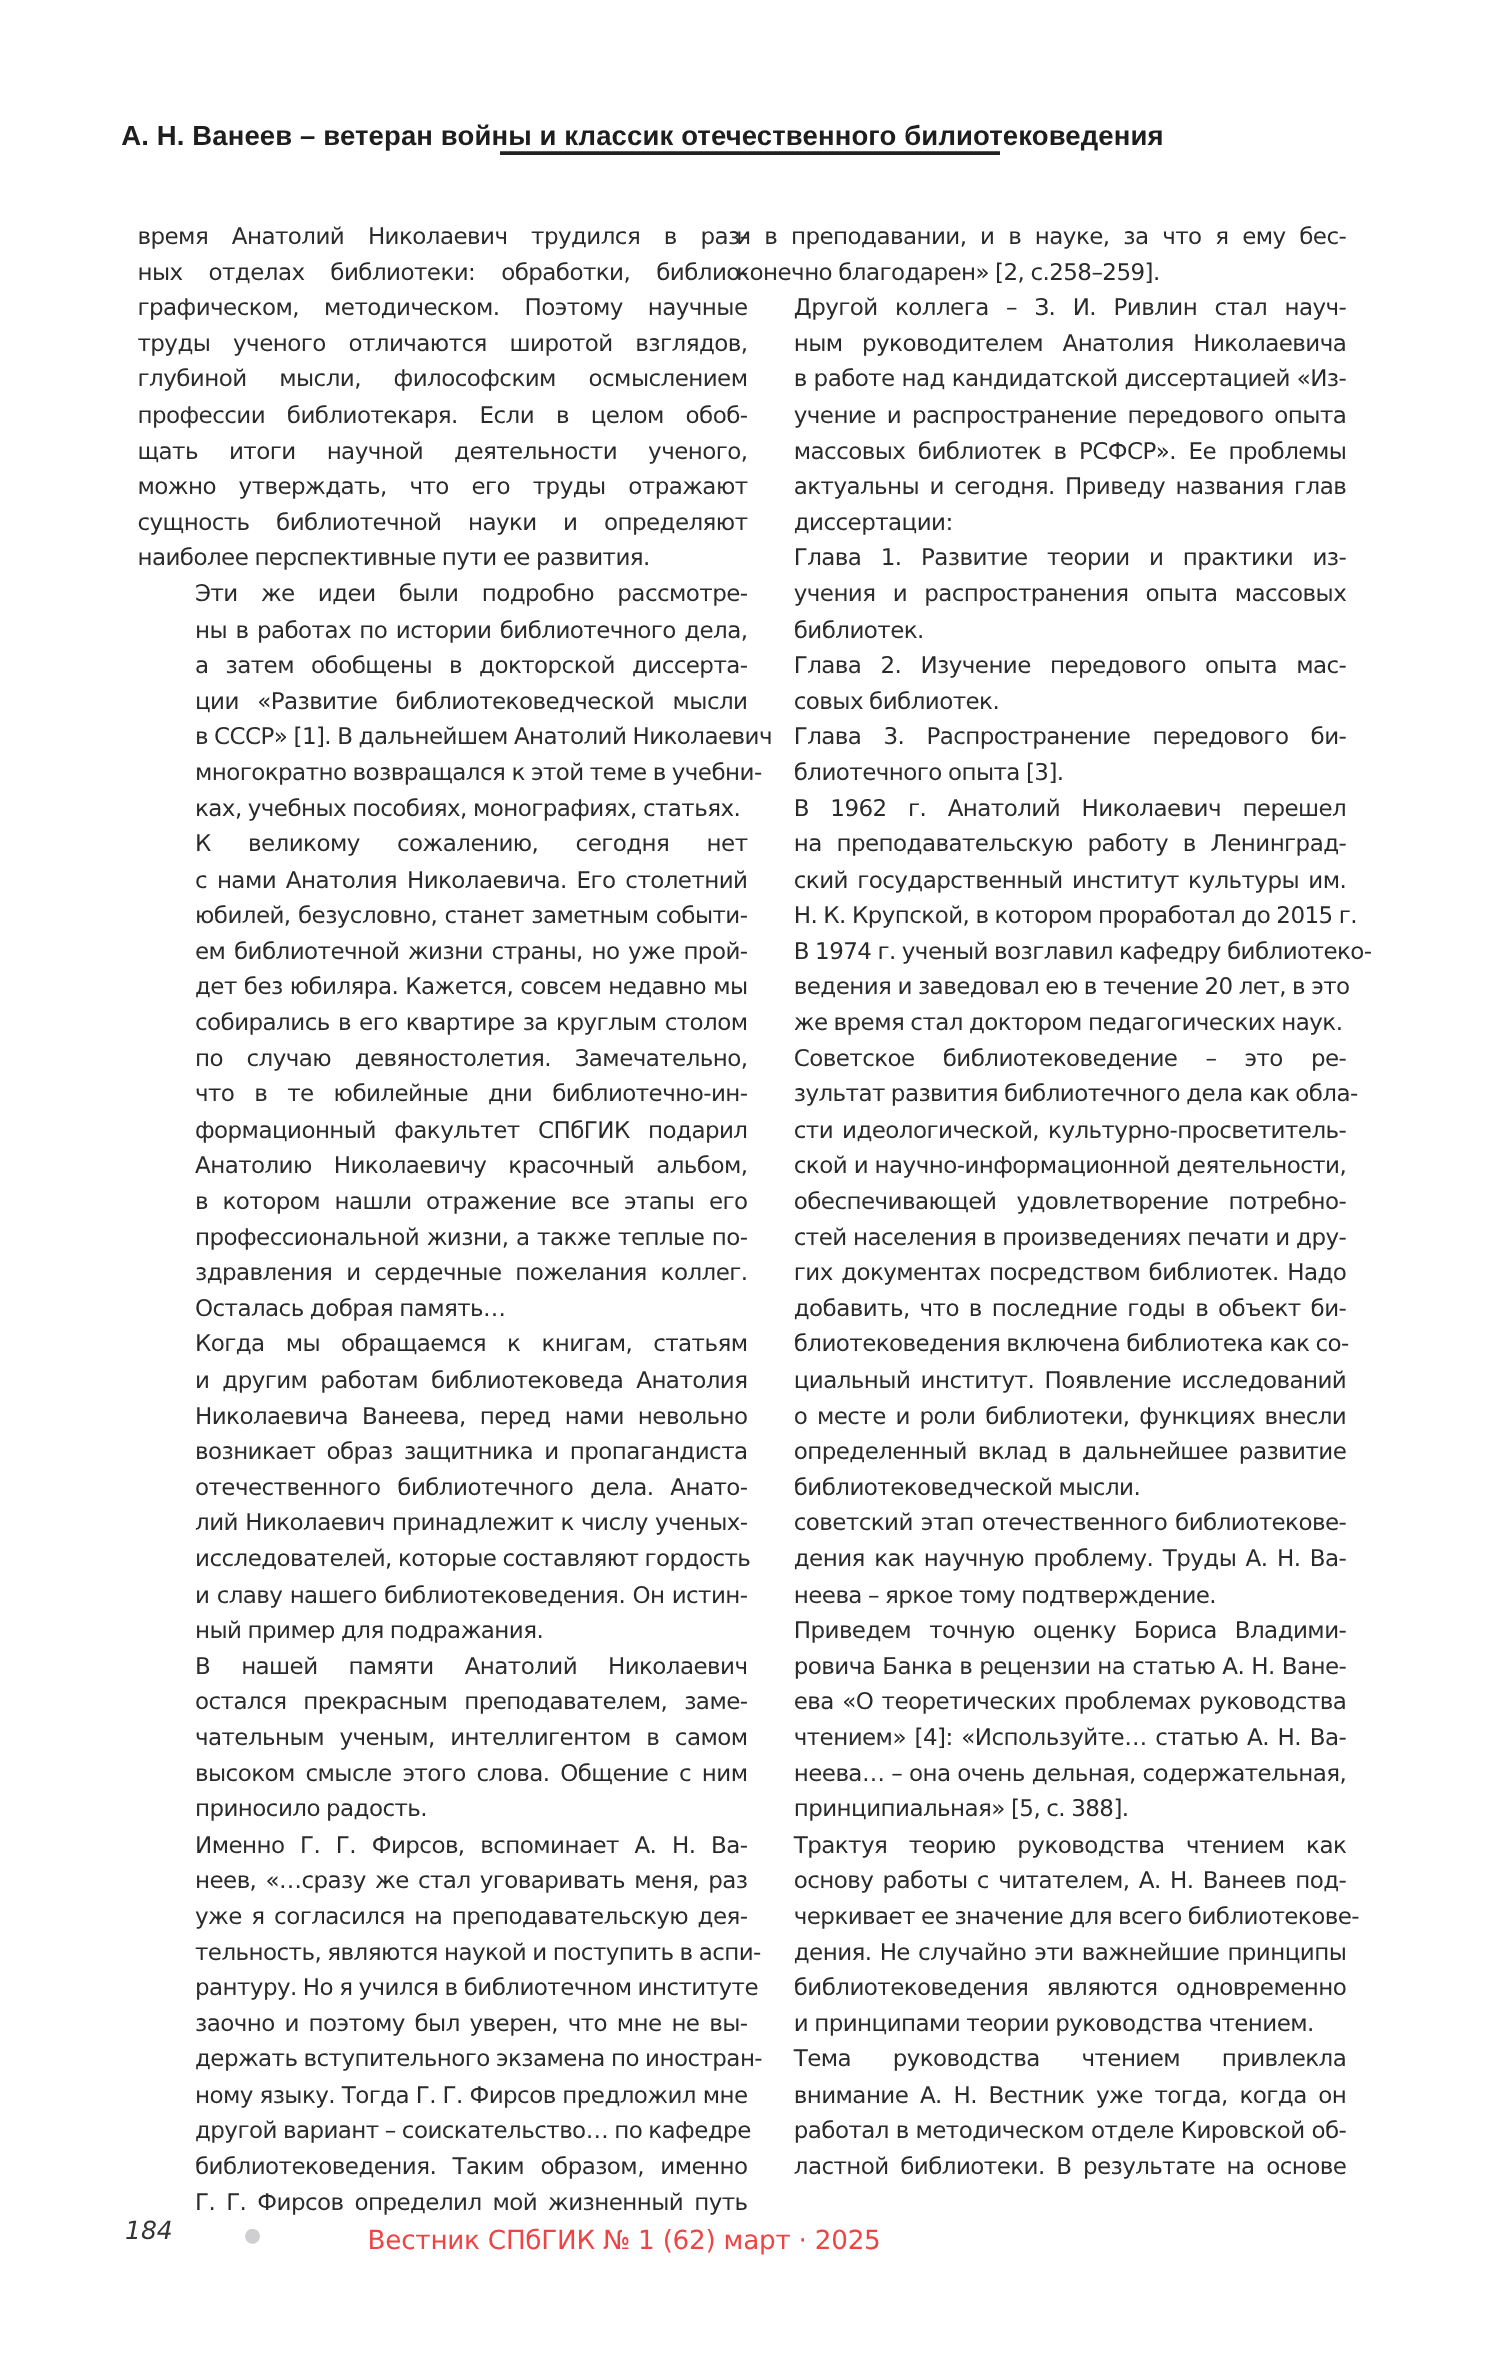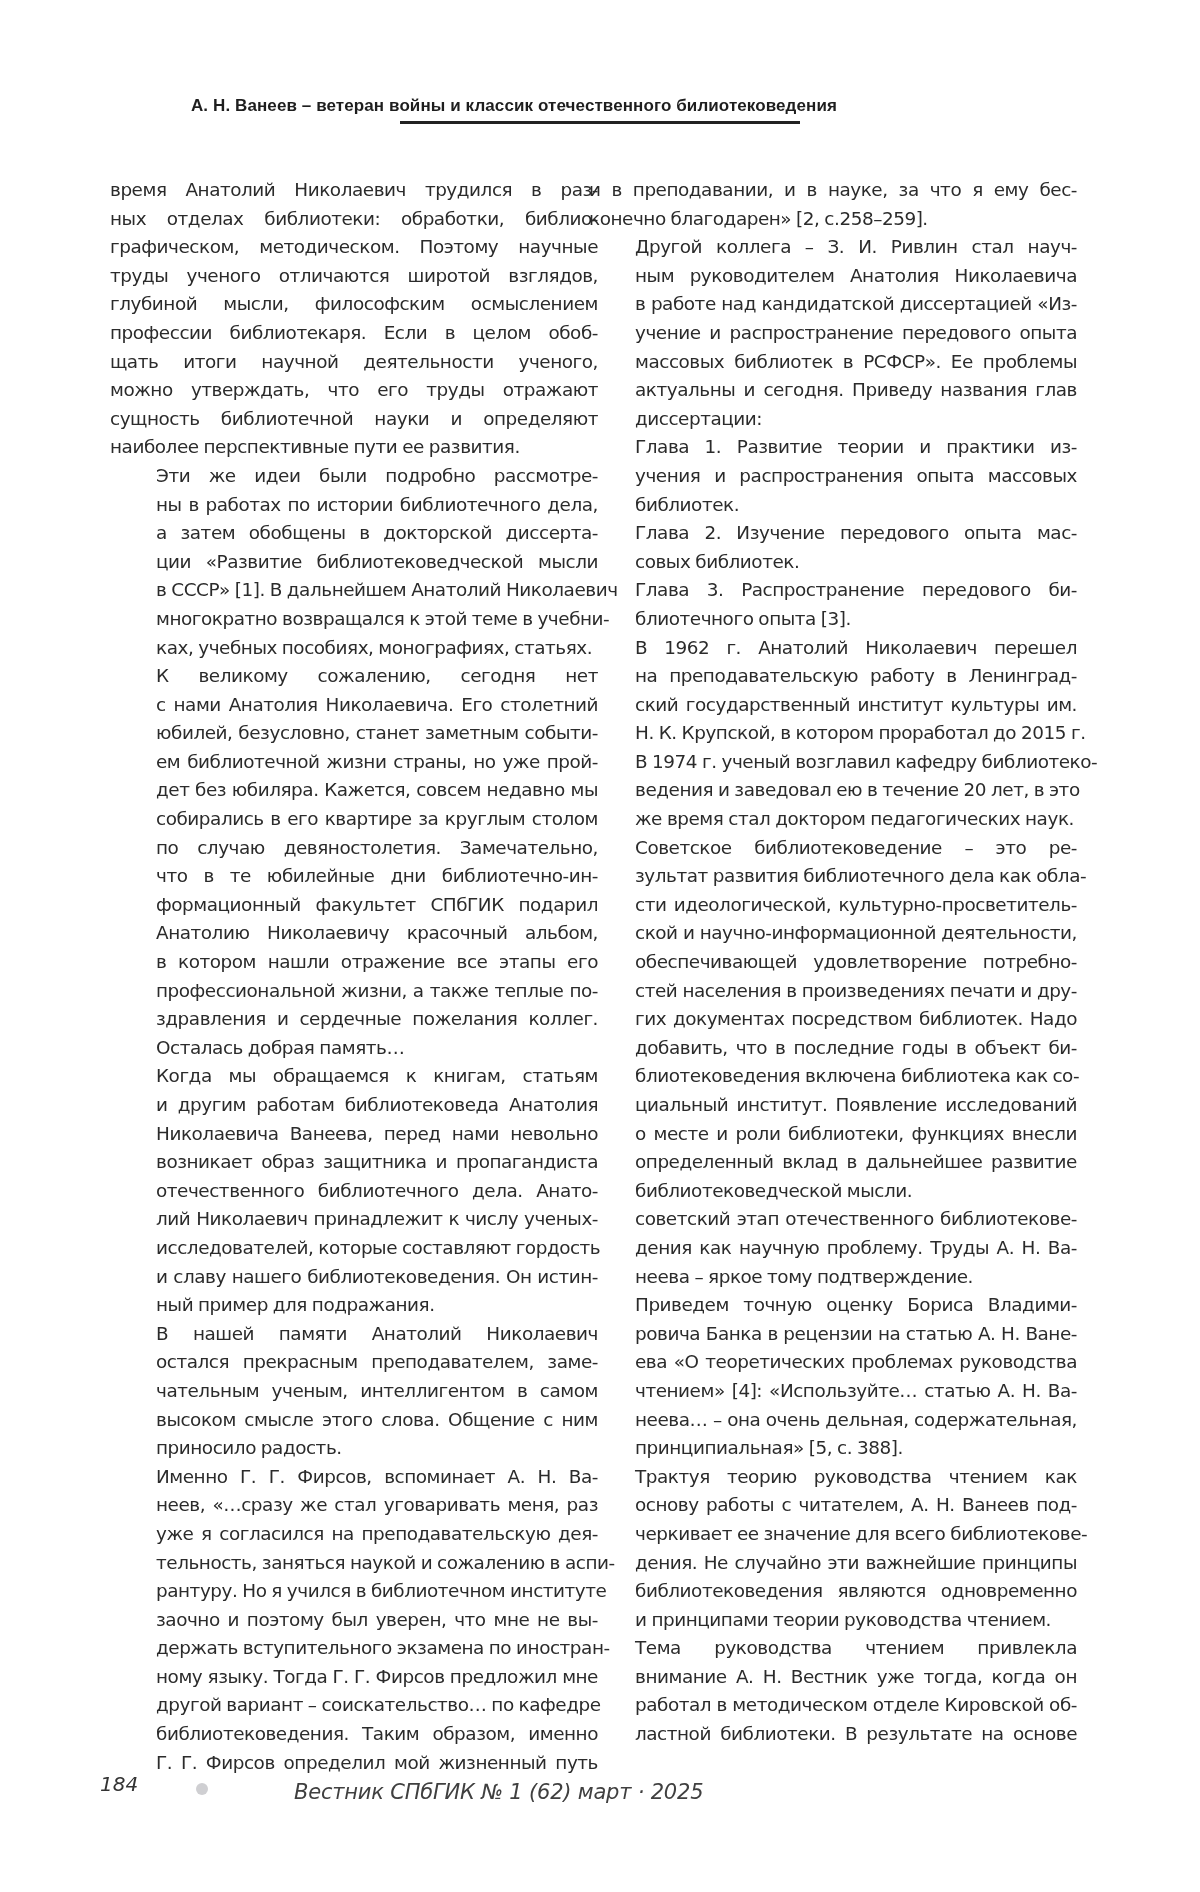--- a/index.html
+++ b/index.html
@@ -1,32 +1,32 @@
 <!DOCTYPE html>
 <html><head>
 <meta charset="utf-8">
 <style>
   html, body { margin: 0; padding: 0; background: #ffffff; }
   body { width: 1200px; height: 1892px; position: relative; overflow: hidden;
          font-family: "DejaVu Sans", sans-serif; color: #2b2b2b; }
   .running-head { position: absolute; left: 0; top: 96px; width: 1028px; text-align: center;
-                  font-family: "Liberation Sans", sans-serif; font-weight: bold; font-size: 17px;
+                  font-family: "Liberation Sans", sans-serif; font-weight: bold; font-size: 22px;
                   color: #1e1e1e; letter-spacing: 0.1px; }
   .head-rule { position: absolute; left: 400px; top: 121px; width: 400px; height: 3px; background: #222; }
   .column { position: absolute; top: 176px; width: 488px; }
   .col-left { left: 110px; }
   .col-right { left: 589px; }
   .para { margin: 0; font-size: 18.4px; line-height: 28.6px; text-align: justify;
           text-align-last: left; hyphens: manual; letter-spacing: -0.45px; word-spacing: -0.5px; }
   .para.indent { text-indent: 46px; }
   .line { display: block; text-align: justify; text-align-last: justify; white-space: nowrap; }
   .line.last { text-align-last: left; }
   .footer-page { position: absolute; left: 100px; top: 1772px; font-size: 20px; font-style: italic; color: #333; }
   .footer-dot { position: absolute; left: 196px; top: 1783px; width: 12px; height: 12px; border-radius: 50%; background: #cfcfd2; }
-  .footer-journal { position: absolute; left: 294px; top: 1780px; font-size: 21px; font-style: italic; color: #404040; letter-spacing: -0.2px; }
+  .footer-journal { position: absolute; left: 294px; top: 1780px; font-size: 21px; color: #ef4444; letter-spacing: -0.2px; }
 </style>
 </head>
 <body>
 
 <div>
   <div class="running-head">А. Н. Ванеев – ветеран войны и классик отечественного билиотековедения</div>
   <div class="head-rule"></div>
 
   <div class="column col-left">
       <p class="para">
@@ -81,21 +81,21 @@
         <span class="line" style="text-indent: 46px;">В нашей памяти Анатолий Николаевич</span>
         <span class="line">остался прекрасным преподавателем, заме-</span>
         <span class="line">чательным ученым, интеллигентом в самом</span>
         <span class="line">высоком смысле этого слова. Общение с ним</span>
         <span class="line last">приносило радость.</span>
       </p>
       <p class="para indent">
         <span class="line" style="text-indent: 46px;">Именно Г. Г. Фирсов, вспоминает А. Н. Ва-</span>
         <span class="line">неев, «…сразу же стал уговаривать меня, раз</span>
         <span class="line">уже я согласился на преподавательскую дея-</span>
-        <span class="line">тельность, заняться наукой и сожалению в аспи-</span>
+        <span class="line">тельность, являются наукой и поступить в аспи-</span>
         <span class="line">рантуру. Но я учился в библиотечном институте</span>
         <span class="line">заочно и поэтому был уверен, что мне не вы-</span>
         <span class="line">держать вступительного экзамена по иностран-</span>
         <span class="line">ному языку. Тогда Г. Г. Фирсов предложил мне</span>
         <span class="line">другой вариант – соискательство… по кафедре</span>
         <span class="line">библиотековедения. Таким образом, именно</span>
         <span class="line">Г. Г. Фирсов определил мой жизненный путь</span>
       </p>
     </div>
   <div class="column col-right">

